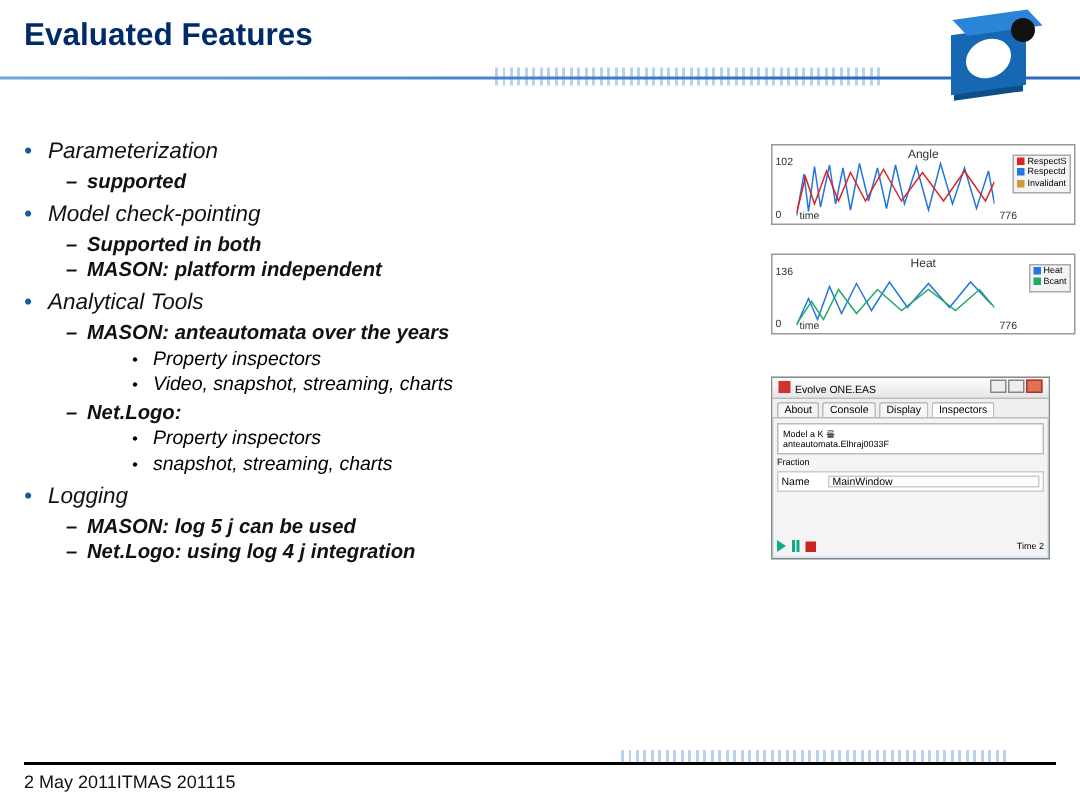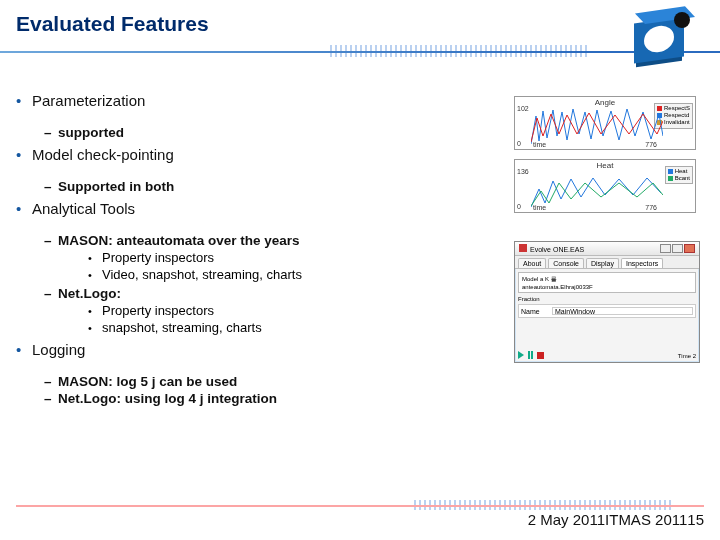--- a/index.html
+++ b/index.html
@@ -76,34 +76,34 @@
     background: #111;
     border-radius: 50%;
   }
 
   .content {
     position: absolute;
     left: 16px;
     top: 92px;
     width: 460px;
   }
-  ul.top { list-style: none; }
+  ul.top { list-style: none; font-style: italic; }
   ul.top > li {
     font-size: 15px;
     color: #111;
     margin-bottom: 4px;
   }
   ul.top > li::before {
     content: "•";
     color: #1557a0;
     display: inline-block;
     width: 16px;
     font-size: 15px;
   }
-  ul.sub { list-style: none; padding-left: 28px; margin: 16px 0 6px; }
+  ul.sub { list-style: none; padding-left: 28px; margin: 4px 0 6px; }
   ul.sub > li {
     font-size: 13.5px;
     font-weight: bold;
     color: #111;
     margin-bottom: 2px;
   }
   ul.sub > li::before {
     content: "–";
     display: inline-block;
     width: 14px;
@@ -123,25 +123,25 @@
     font-size: 11px;
   }
 
   .thumbs {
     position: absolute;
     right: 20px;
     top: 96px;
     width: 186px;
   }
   .chart-thumb {
-    width: 182px;
+    width: 203px;
     height: 54px;
     border: 1px solid #999;
     background: #fff;
-    margin-bottom: 9px;
+    margin-bottom: 19px;
     position: relative;
     overflow: hidden;
   }
   .chart-thumb .tlabel {
     position: absolute;
     top: 1px; left: 50%;
     transform: translateX(-50%);
     font-size: 8px;
     color: #333;
   }
@@ -280,25 +280,25 @@
     margin-right: 6px;
   }
   .win-thumb .ctrlbar .btns .stop {
     width: 7px; height: 7px; background: #c22; border: none;
   }
 
   .footer {
     position: absolute;
     bottom: 12px;
     left: 16px; right: 16px;
-    font-size: 15px;
+    font-size: 12px;
     color: #111;
     display: flex;
-    justify-content: flex-end;
-    border-top: 2px solid #fca5a5;
+    justify-content: flex-start;
+    border-top: 2px solid #000000;
     padding-top: 4px;
   }
   .footer-stripes {
     position: absolute;
     right: 46px;
     bottom: 30px;
     width: 260px;
     height: 10px;
     background: repeating-linear-gradient(90deg, #3a7bd5 0 2px, transparent 2px 5px);
     opacity: .35;
@@ -323,20 +323,21 @@
 <div class="content">
   <ul class="top">
     <li><span>Parameterization</span>
       <ul class="sub">
         <li><span>supported</span></li>
       </ul>
     </li>
     <li><span>Model check-pointing</span>
       <ul class="sub">
         <li><span>Supported in both</span></li>
+        <li><span>MASON: platform independent</span></li>
       </ul>
     </li>
     <li><span>Analytical Tools</span>
       <ul class="sub">
         <li><span>MASON: anteautomata over the years</span>
           <ul class="subsub">
             <li><span>Property inspectors</span></li>
             <li><span>Video, snapshot, streaming, charts</span></li>
           </ul>
         </li>

